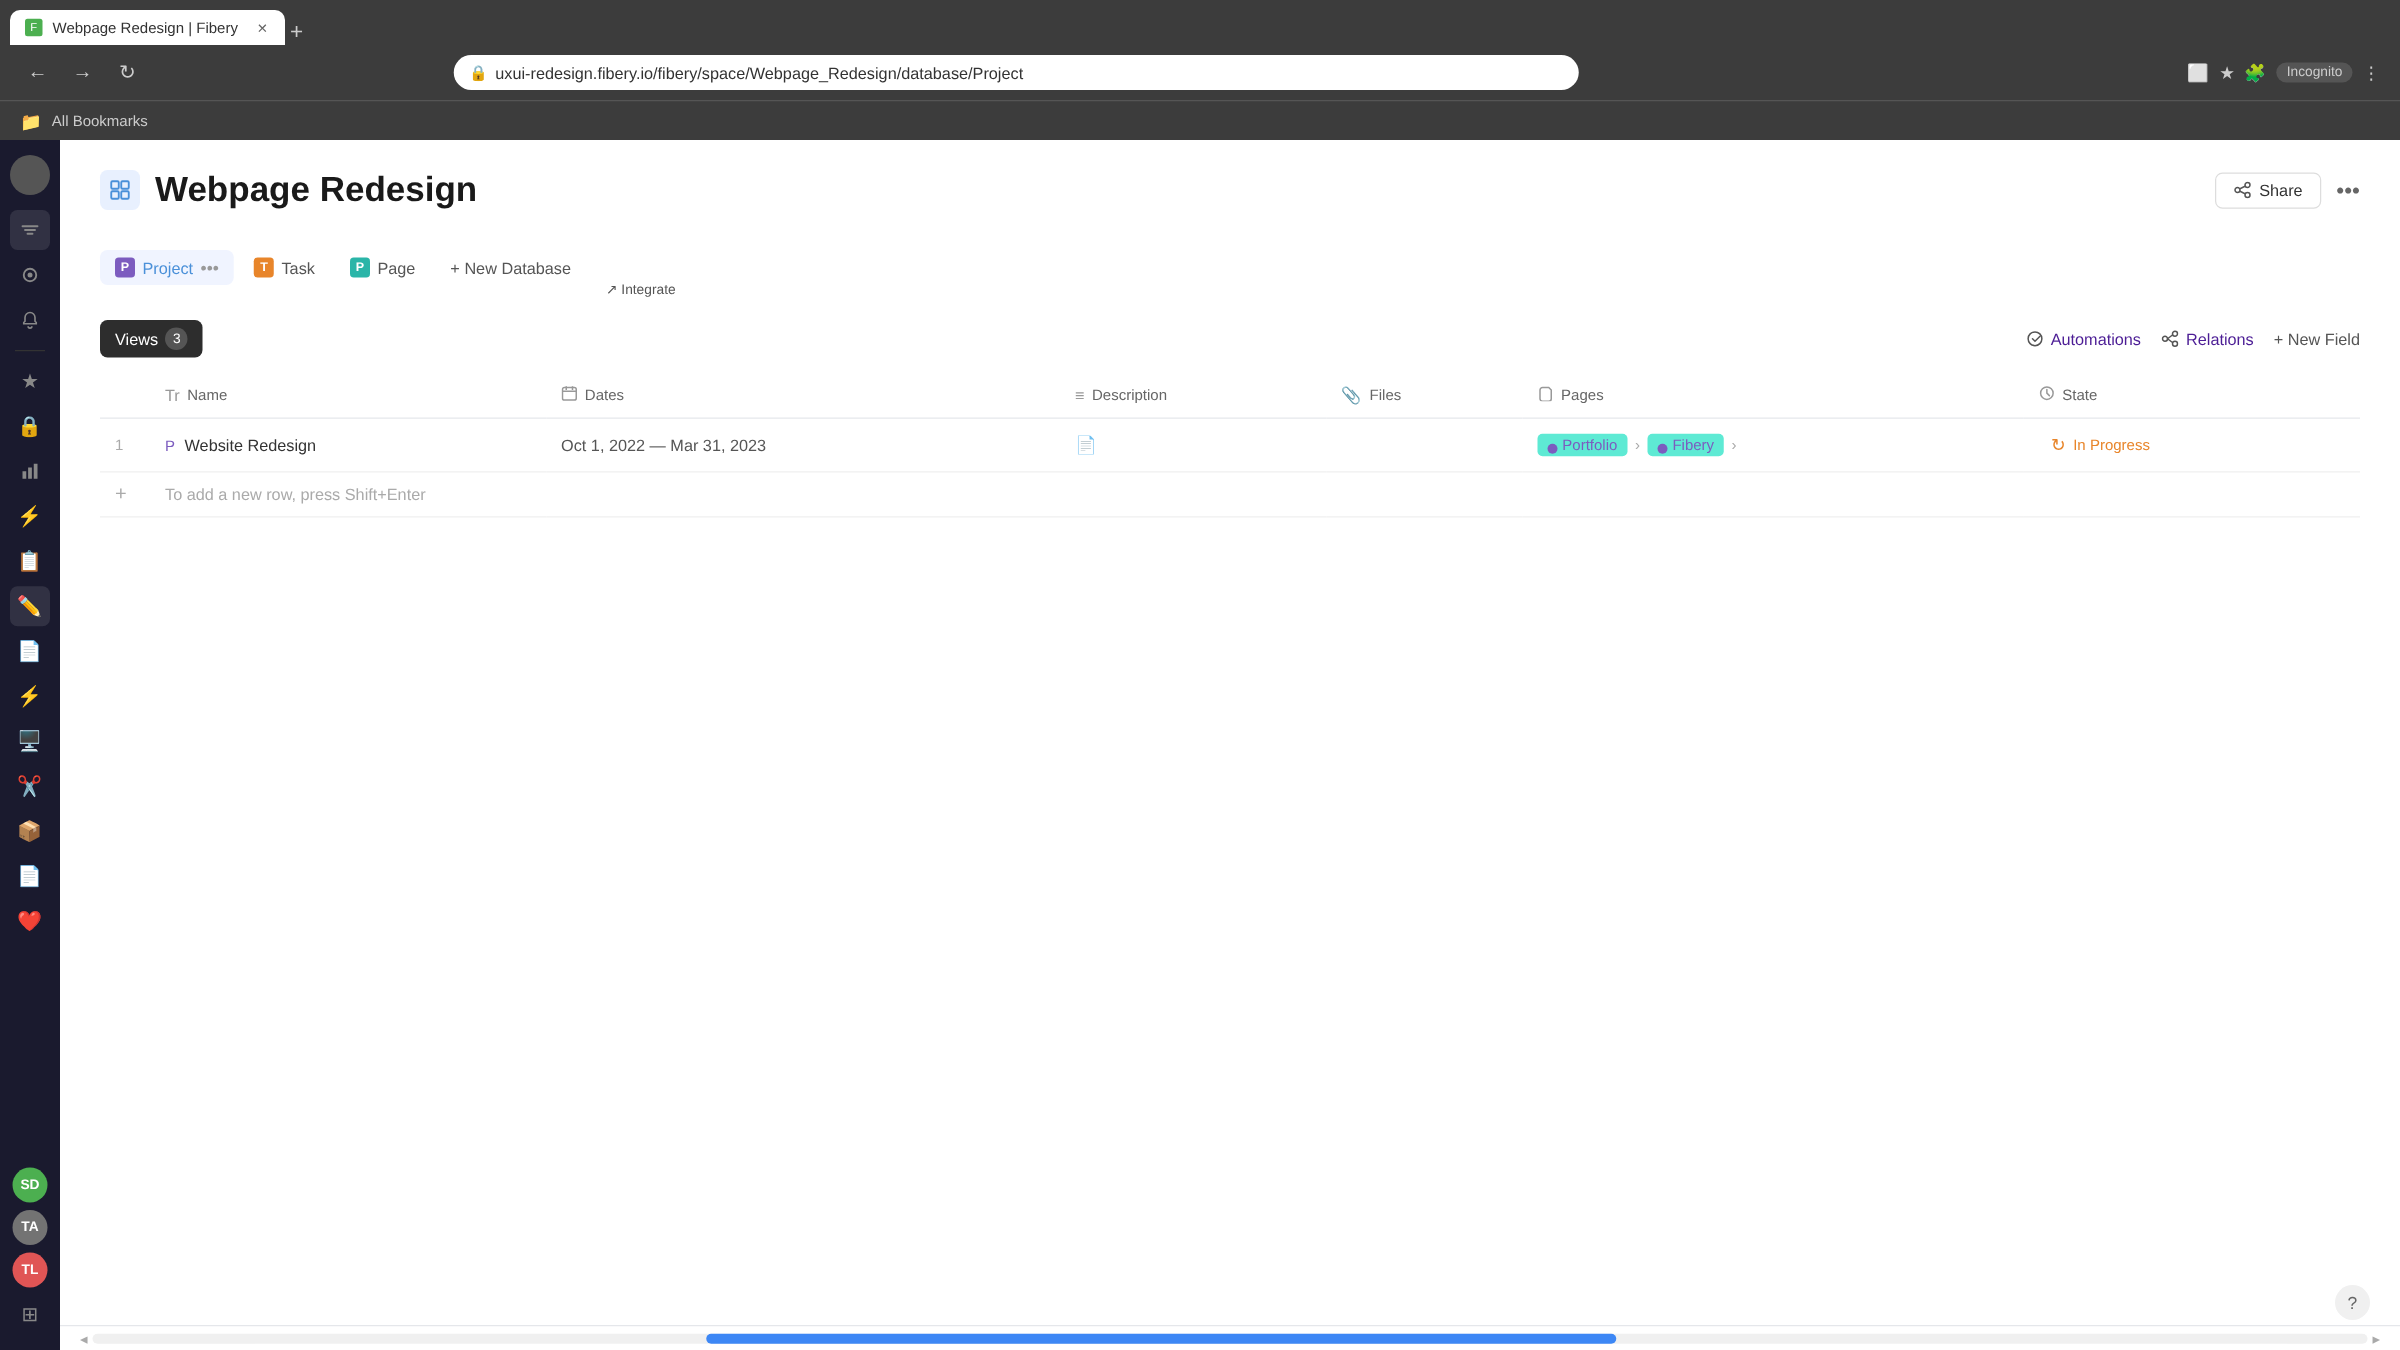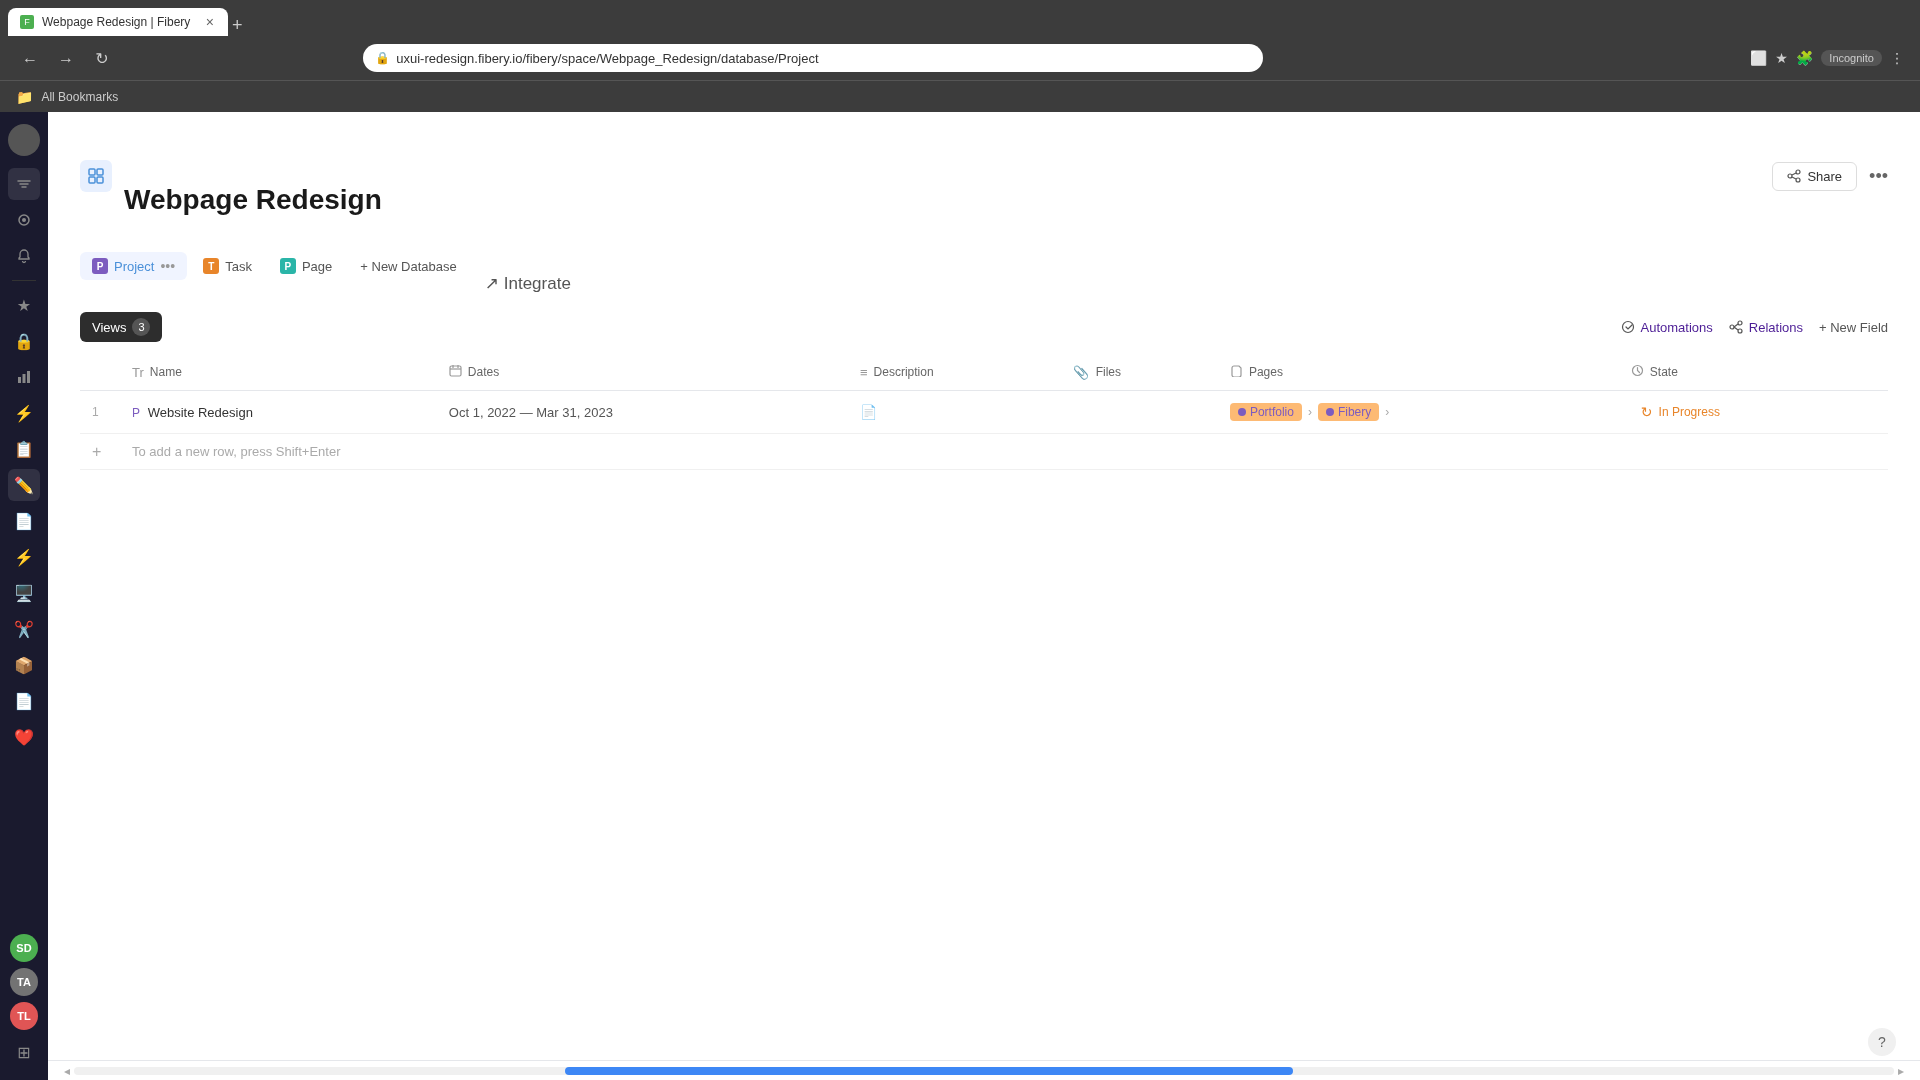--- a/index.html
+++ b/index.html
@@ -31,36 +31,36 @@
     .sidebar-divider { width: 24px; height: 1px; background: #333; margin: 4px 0; }
     .sidebar-user-dot { width: 28px; height: 28px; border-radius: 50%; display: flex; align-items: center; justify-content: center; font-size: 11px; font-weight: bold; color: white; margin-top: auto; }
 
     
     .main { flex: 1; display: flex; flex-direction: column; overflow: hidden; background: #fff; }
 
     
     .page-header { padding: 24px 32px 16px; display: flex; align-items: center; justify-content: space-between; flex-shrink: 0; }
     .page-title-area { display: flex; align-items: center; gap: 12px; }
     .page-icon { width: 32px; height: 32px; background: #e8f0fe; border-radius: 6px; display: flex; align-items: center; justify-content: center; font-size: 16px; color: #4a90d9; }
-    .page-title { font-size: 28px; font-weight: 600; color: #1a1a1a; margin-top: 48px; }
+    .page-title { font-size: 28px; font-weight: 600; color: #1a1a1a; }
     .header-actions { display: flex; align-items: center; gap: 12px; }
     .share-btn { display: flex; align-items: center; gap: 6px; border: 1px solid #ddd; border-radius: 6px; padding: 6px 14px; font-size: 13px; color: #333; cursor: pointer; background: #fff; }
     .more-btn { color: #666; font-size: 18px; cursor: pointer; }
 
     
     .tabs-bar { padding: 0 32px; display: flex; align-items: center; gap: 4px; border-bottom: none; flex-shrink: 0; }
     .tab-item { display: flex; align-items: center; gap: 6px; padding: 6px 12px; border-radius: 6px; font-size: 13px; cursor: pointer; color: #555; }
     .tab-item.active { background: #f0f4ff; color: #4a90d9; font-weight: 500; }
     .tab-item .tab-icon { width: 16px; height: 16px; border-radius: 3px; display: flex; align-items: center; justify-content: center; font-size: 10px; font-weight: bold; color: white; }
     .tab-item .tab-icon.purple { background: #7c5cbf; }
     .tab-item .tab-icon.orange { background: #e8852a; }
     .tab-item .tab-icon.teal { background: #2ab5a8; }
     .tab-dots { color: #999; font-size: 14px; }
     .new-database-btn { display: flex; align-items: center; gap: 4px; padding: 6px 12px; font-size: 13px; color: #555; cursor: pointer; }
-    .integrate-btn { display: flex; align-items: center; gap: 4px; padding: 6px 12px; font-size: 17px; color: #555; cursor: pointer; margin-top: 35px; }
+    .integrate-btn { display: flex; align-items: center; gap: 4px; padding: 6px 12px; font-size: 11px; color: #555; cursor: pointer; margin-top: 35px; }
 
     
     .toolbar { padding: 12px 32px; display: flex; align-items: center; justify-content: flex-end; flex-shrink: 0; }
     .views-btn { background: #2d2d2d; color: white; border-radius: 6px; padding: 6px 12px; font-size: 13px; display: flex; align-items: center; gap: 6px; cursor: pointer; }
     .views-badge { background: #555; color: white; border-radius: 50%; width: 18px; height: 18px; display: flex; align-items: center; justify-content: center; font-size: 11px; }
     .db-description { flex: 1; margin: 0 16px; color: #aaa; font-size: 14px; }
     .toolbar-right { display: flex; align-items: center; gap: 16px; }
     .toolbar-action { display: flex; align-items: center; gap: 6px; font-size: 13px; color: #4c1d95; cursor: pointer; }
     .new-field-btn { display: flex; align-items: center; gap: 6px; font-size: 13px; color: #555; cursor: pointer; }
 
@@ -70,21 +70,21 @@
     thead tr { border-bottom: 1px solid #e5e7eb; }
     th { padding: 10px 12px; text-align: left; font-weight: 500; color: #666; font-size: 12px; white-space: nowrap; }
     th .col-header { display: flex; align-items: center; gap: 6px; text-align: center; }
     th .col-icon { color: #999; font-size: 13px; }
     tbody tr { border-bottom: 1px solid #f0f0f0; }
     td { padding: 10px 12px; color: #333; vertical-align: middle; }
     .row-num { color: #aaa; font-size: 12px; width: 40px; }
     .row-marker { color: #7c5cbf; font-size: 12px; margin-right: 4px; }
     .date-range { color: #555; font-size: 13px; }
     .file-icon { color: #666; font-size: 14px; }
-    .page-tag { display: inline-flex; align-items: center; gap: 4px; padding: 2px 8px; border-radius: 4px; font-size: 12px; color: #7c5cbf; background: #fdba74; }
+    .page-tag { display: inline-flex; align-items: flex-end; gap: 4px; padding: 2px 8px; border-radius: 4px; font-size: 12px; color: #7c5cbf; background: #5eead4; }
     .page-tag .dot { width: 8px; height: 8px; border-radius: 50%; background: #7c5cbf; }
     .state-badge { display: inline-flex; align-items: center; gap: 6px; padding: 3px 10px; border-radius: 12px; font-size: 12px; color: #e8852a; }
     .state-icon { font-size: 14px; }
 
     
     .bottom-bar { height: 20px; background: #fff; border-top: 1px solid #e5e7eb; display: flex; align-items: center; padding: 0 16px; flex-shrink: 0; }
     .scrollbar-container { height: 8px; background: #f0f0f0; flex: 1; border-radius: 4px; margin: 0 4px; }
     .scrollbar-thumb { height: 8px; background: #3d87f5; border-radius: 4px; width: 40%; margin-left: 27%; }
     .scroll-arrow { color: #aaa; font-size: 12px; cursor: pointer; }
     .help-btn { position: fixed; bottom: 24px; right: 24px; width: 28px; height: 28px; border-radius: 50%; background: #f0f0f0; display: flex; align-items: center; justify-content: center; font-size: 14px; color: #666; cursor: pointer; }

